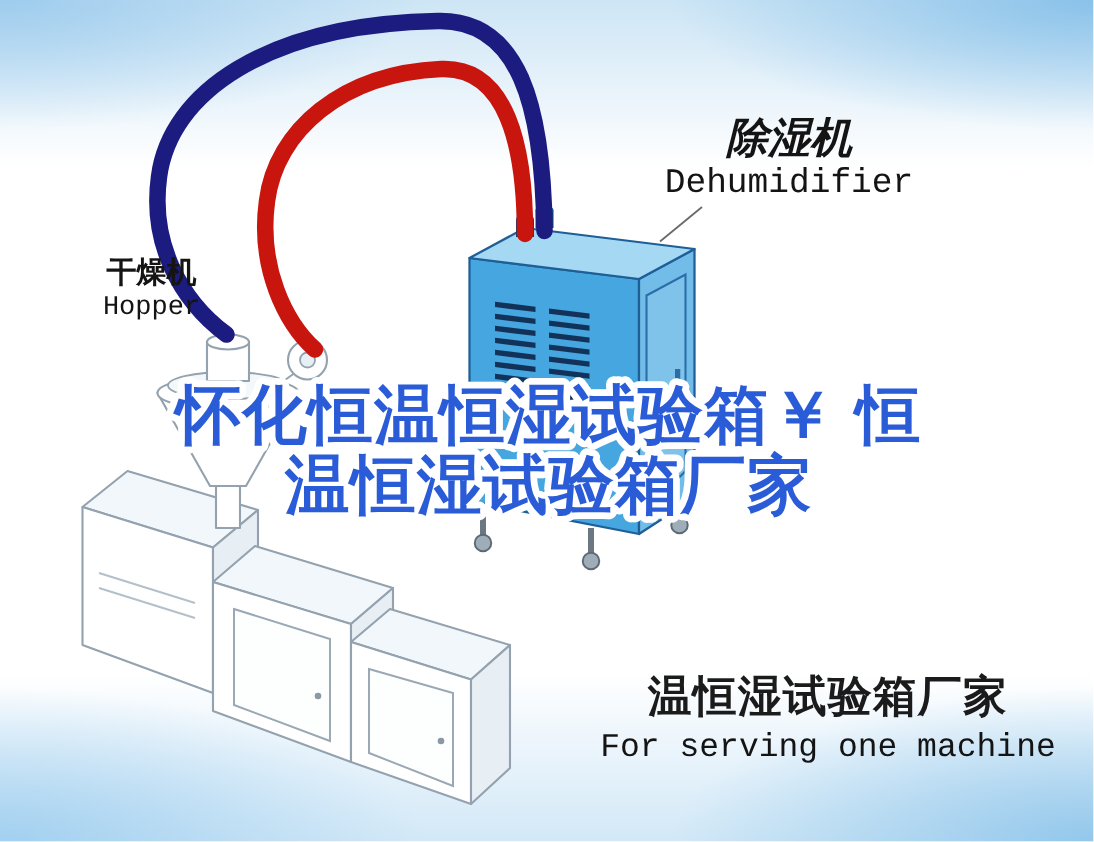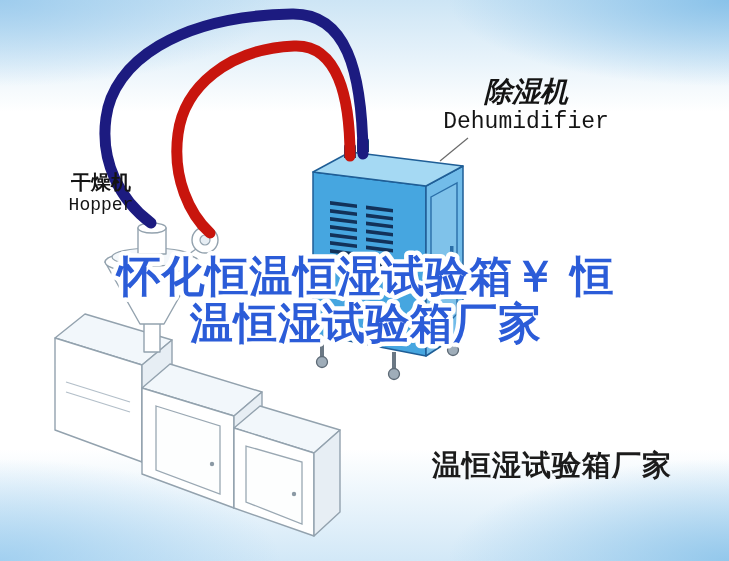--- a/index.html
+++ b/index.html
@@ -128,20 +128,21 @@
     <div class="en">Hopper</div>
   </div>
 
   <div class="lbl dehumidifier-label">
     <div class="zh">除湿机</div>
     <div class="en">Dehumidifier</div>
   </div>
 
   <div class="lbl system-caption">
     <div class="zh">温恒湿试验箱厂家</div>
+    <div class="en">For serving one machine</div>
   </div>
 
   <svg class="layer" width="729" height="561" viewBox="0 0 729 561">
     <text x="366" y="291" text-anchor="middle" class="title-text" fill="#2b5cd8">怀化恒温恒湿试验箱￥ 恒</text>
     <text x="366" y="338" text-anchor="middle" class="title-text" fill="#2b5cd8">温恒湿试验箱厂家</text>
   </svg>
 
 </div>
 
 </body></html>

